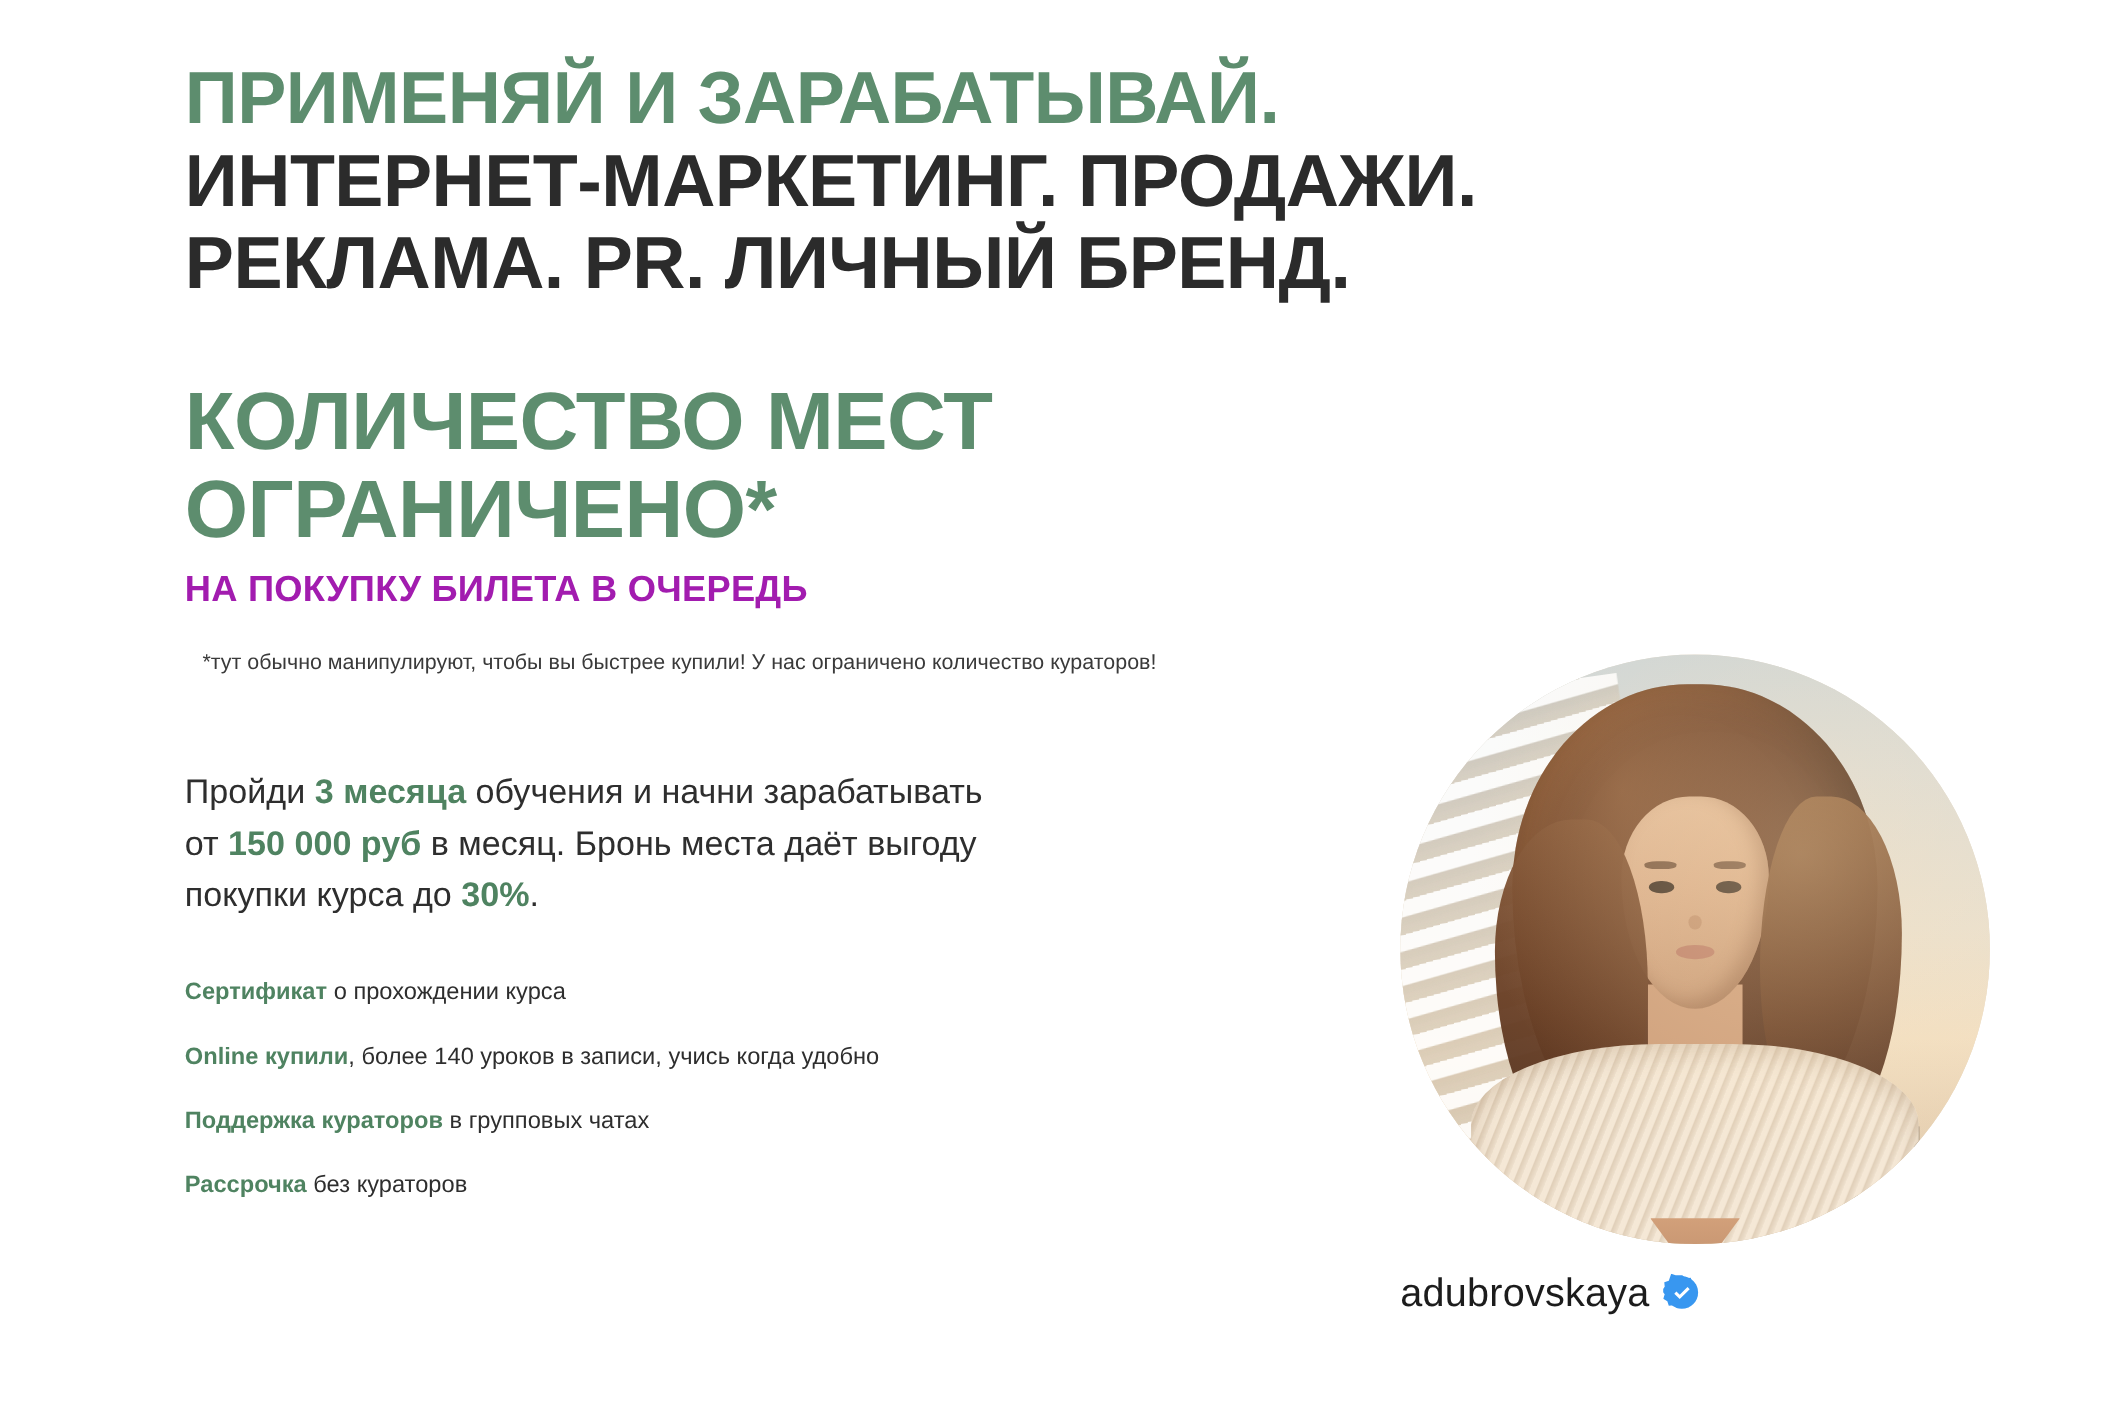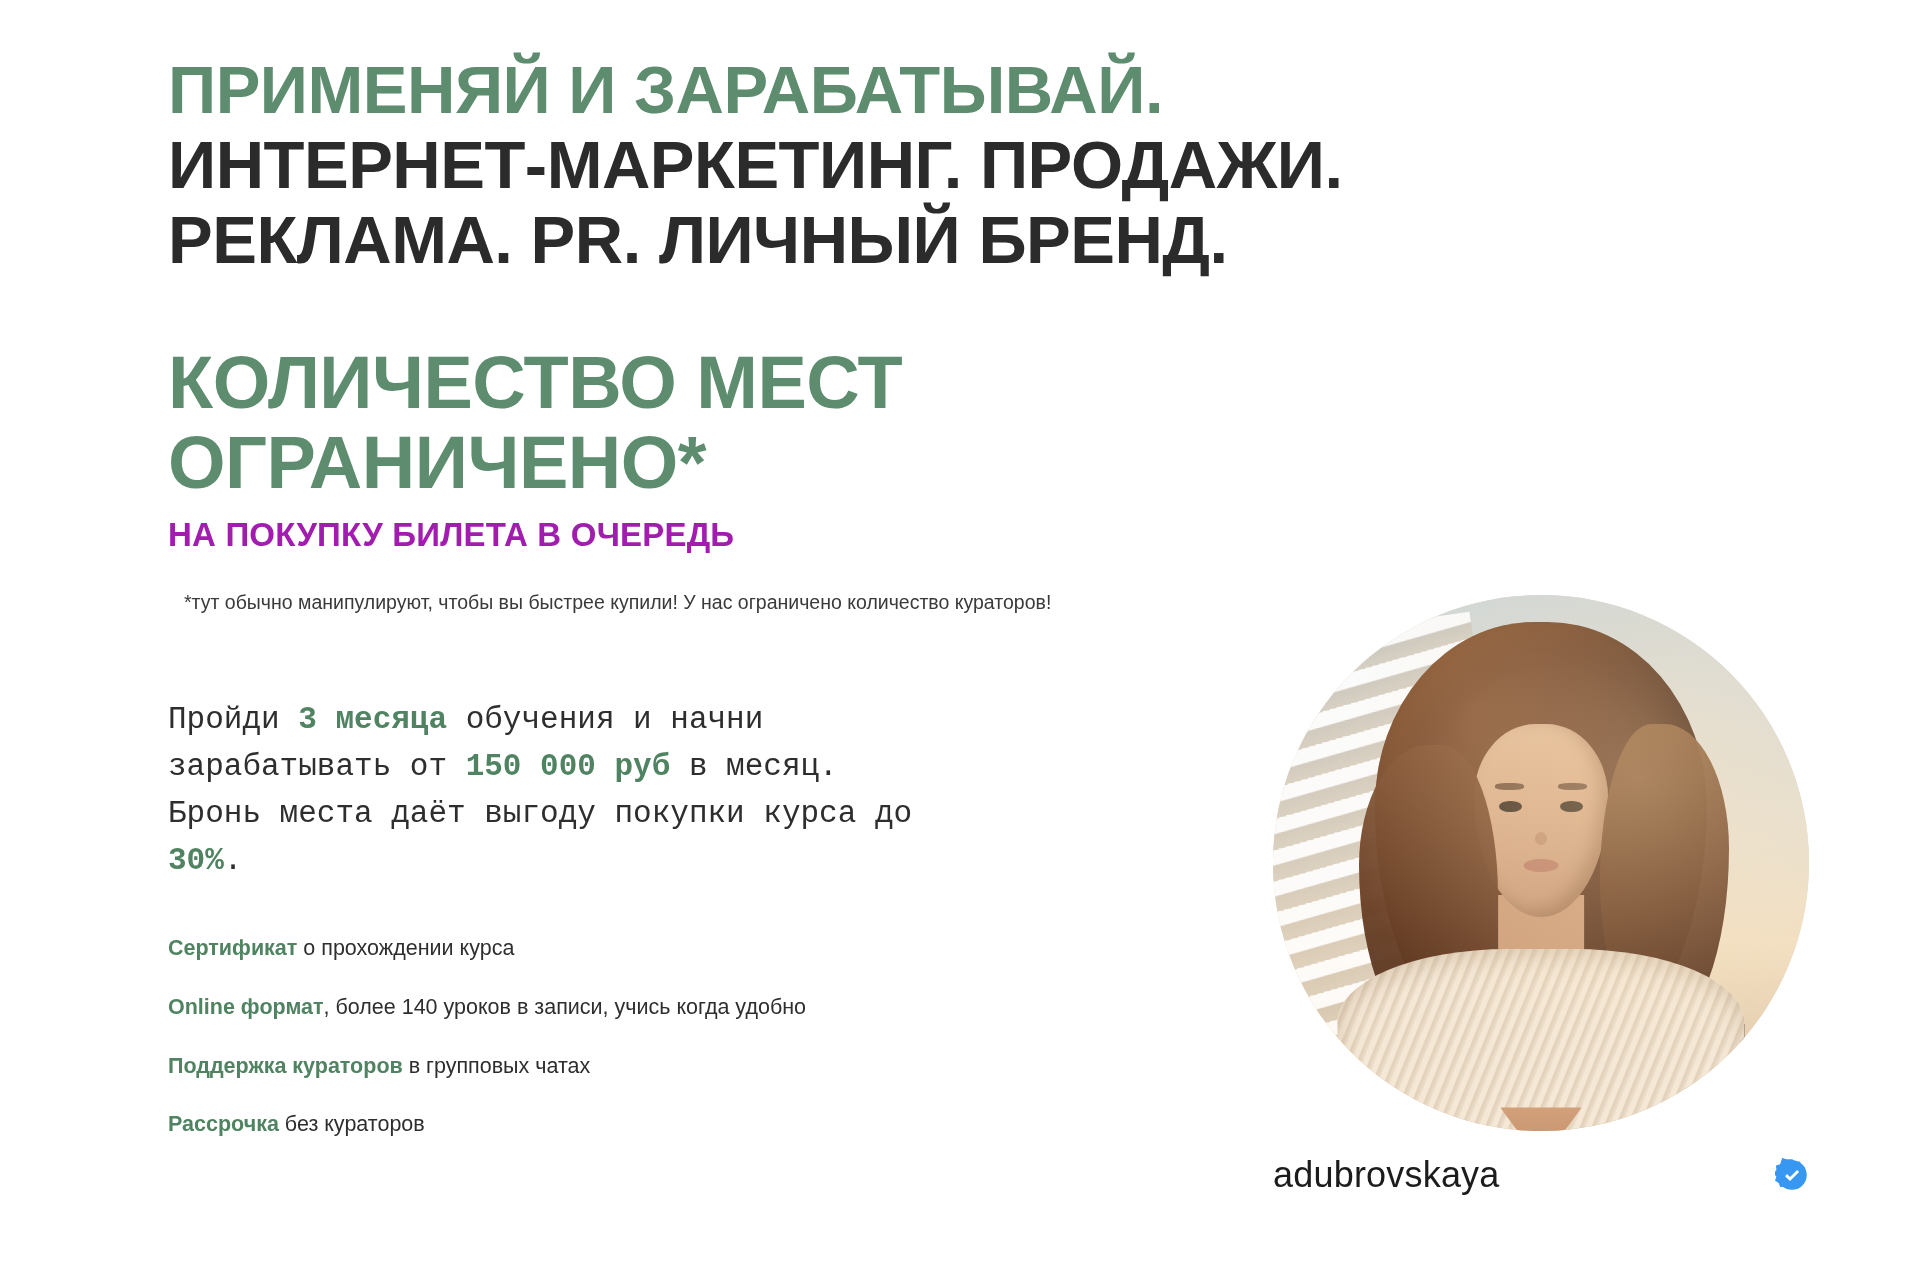--- a/index.html
+++ b/index.html
@@ -79,21 +79,20 @@
   }
 
   
   .lead {
     margin: 0;
     padding-top: 64px;
     font-size: 31px;
     line-height: 1.52;
     color: #2e2e2e;
     max-width: 760px;
-    font-family: Liberation Mono, monospace;
   }
   .lead .hl {
     font-weight: 700;
     color: #4f8361;
   }
 
   
   .features {
     margin: 0;
     padding: 52px 0 0 0;
@@ -320,21 +319,21 @@
     position: absolute;
     inset: 0;
     background: radial-gradient(ellipse at 68% 34%, rgba(255,228,186,0.32) 0%, rgba(255,228,186,0.0) 58%);
     pointer-events: none;
   }
 
   
   .handle {
     display: flex;
     align-items: center;
-    justify-content: space-between;
+    justify-content: flex-start;
     gap: 12px;
     padding-top: 26px;
   }
   .handle-name {
     font-size: 36px;
     line-height: 1;
     color: #1c1c1c;
     letter-spacing: 0.2px;
   }
   .verified-badge { display: block; width: 34px; height: 34px; }
@@ -358,21 +357,21 @@
     </h2>
 
     <p class="statement-sub">НА ПОКУПКУ БИЛЕТА В ОЧЕРЕДЬ</p>
 
     <p class="footnote">*тут обычно манипулируют, чтобы вы быстрее купили! У нас ограничено количество кураторов!</p>
 
     <p class="lead"><span>Пройди </span><span class="hl">3 месяца</span><span> обучения и начни зарабатывать от </span><span class="hl">150 000 руб</span><span> в месяц. Бронь места даёт выгоду покупки курса до </span><span class="hl">30%</span><span>.</span></p>
 
     <ul class="features">
       <li><span class="term">Сертификат</span><span> о прохождении курса</span></li>
-      <li><span class="term">Online формат</span><span>, более 140 уроков в записи, учись когда удобно</span></li>
+      <li><span class="term">Online купили</span><span>, более 140 уроков в записи, учись когда удобно</span></li>
       <li><span class="term">Поддержка кураторов</span><span> в групповых чатах</span></li>
       <li><span class="term">Рассрочка</span><span> без кураторов</span></li>
     </ul>
 
   </div>
 
   <div class="portrait-wrap">
 
     <div class="portrait">
       <div class="ph-sky"></div>

